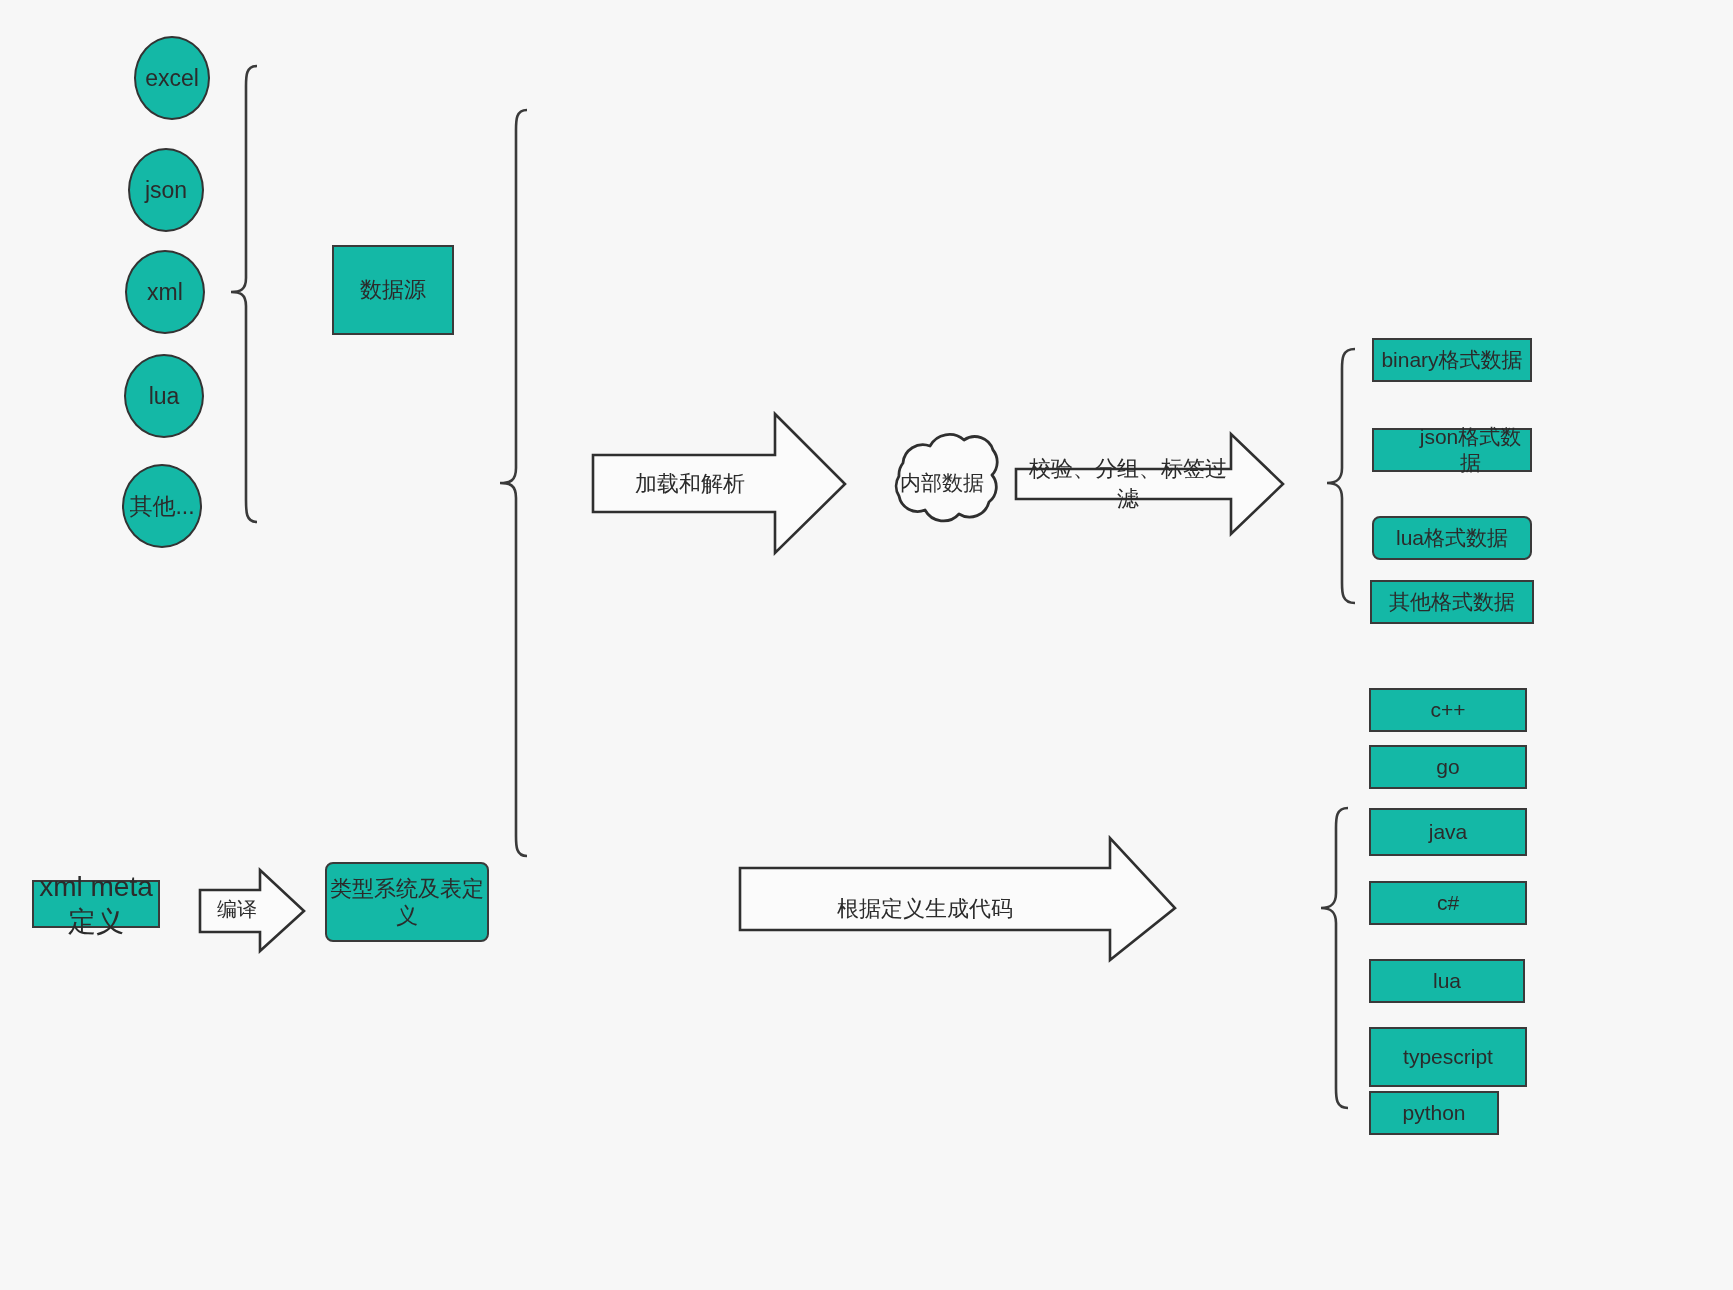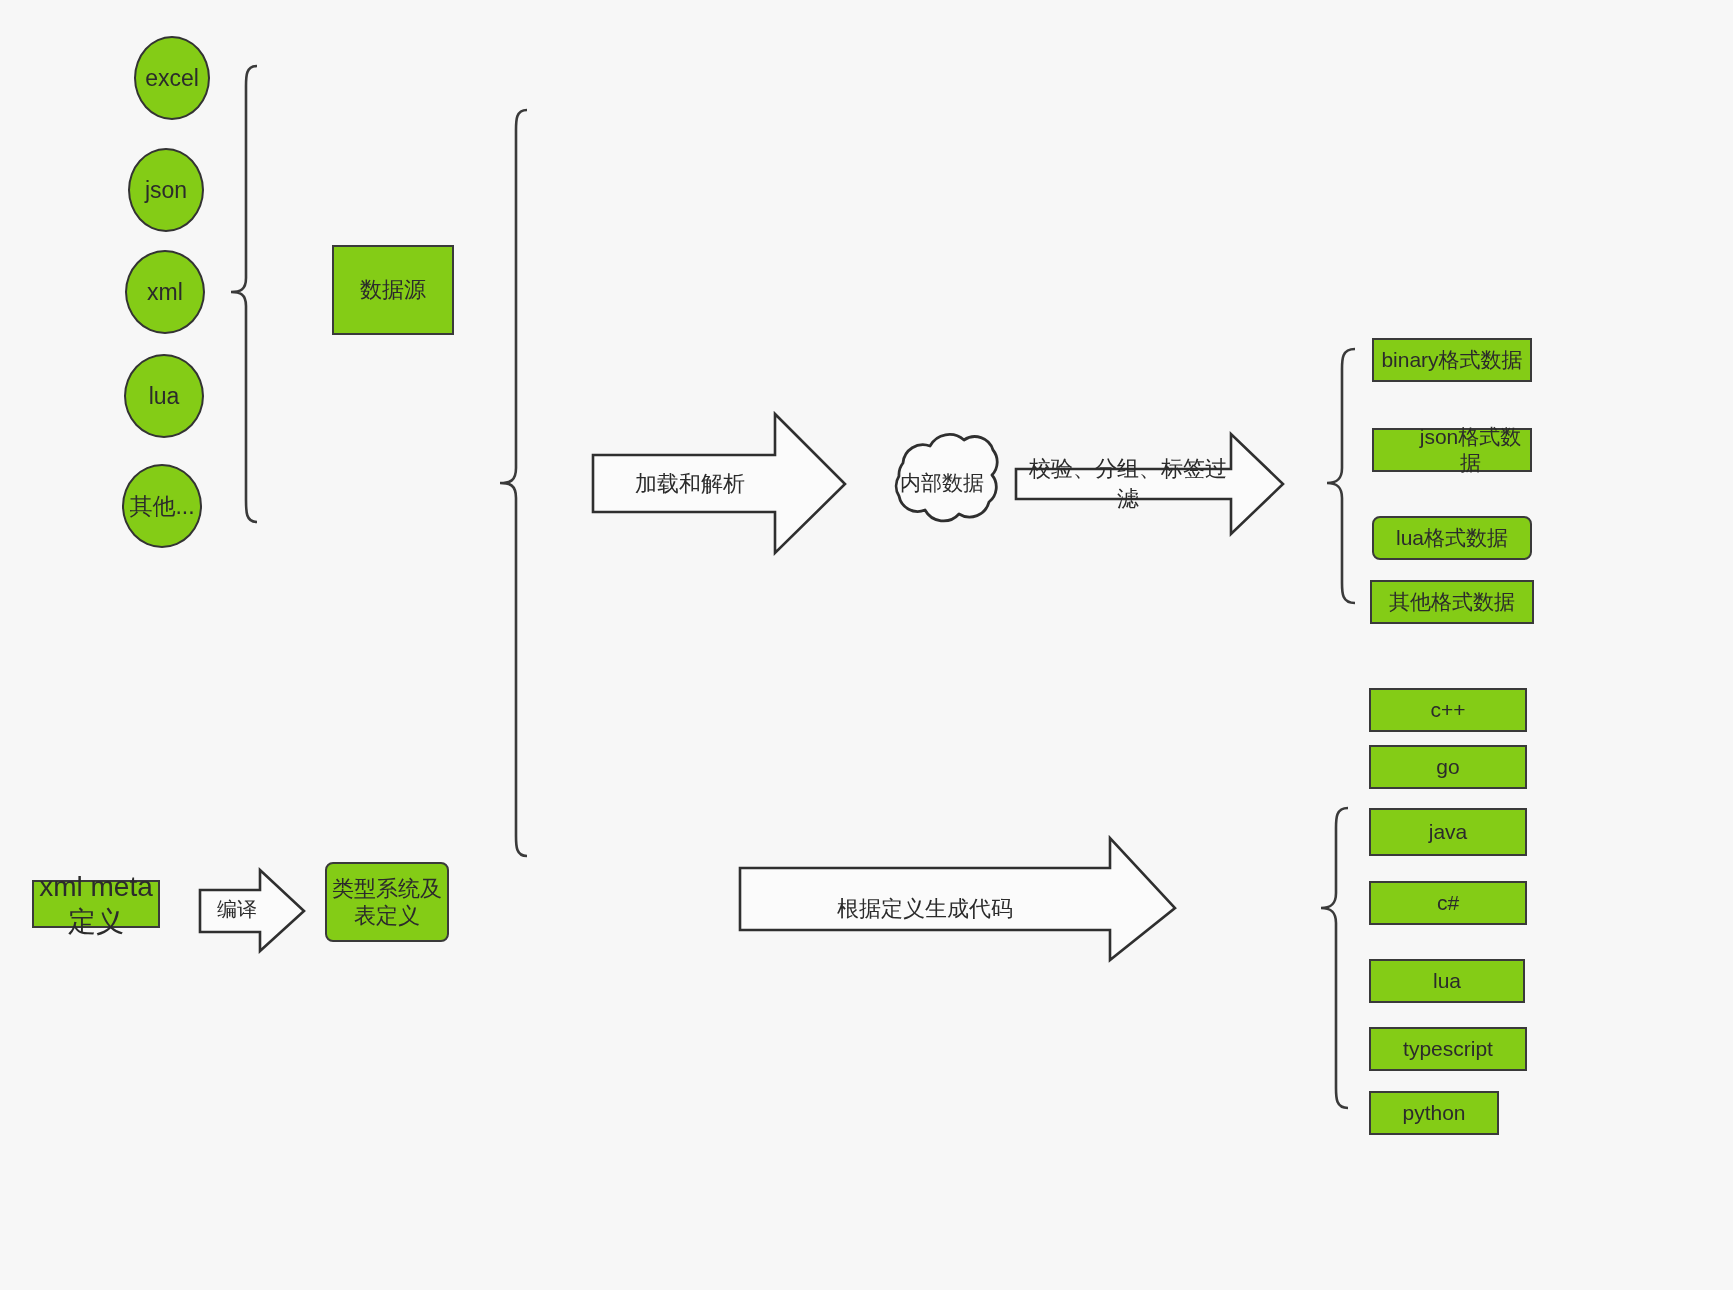--- a/index.html
+++ b/index.html
@@ -21,21 +21,21 @@
     width: 1733px;
     height: 1290px;
   }
   .node {
     position: absolute;
     box-sizing: border-box;
     display: flex;
     align-items: center;
     justify-content: center;
     text-align: center;
-    background: #84cc16;
+    background: #14b8a6;
     color: #2b2b2b;
     line-height: 1.25;
   }
   .ellipse {
     border: 2.5px solid #333333;
     border-radius: 50%;
     font-size: 23px;
   }
   .rect {
     border: 2.5px solid #3a3a3a;
@@ -172,21 +172,21 @@
     <span>xml meta定义</span>
   </div>
 
   <svg width="140" height="90" style="left:198px; top:866px;">
     <polygon class="arrowshape" points="2,24 62,24 62,4 106,45 62,85 62,66 2,66"></polygon>
   </svg>
   <div class="arrow-label" style="left:206px; top:895px; width:62px; height:28px; font-size:20px;">
     <span>编译</span>
   </div>
 
-  <div class="node rect-round" style="left:325px; top:862px; width:124px; height:80px; padding:0 0;">
+  <div class="node rect-round" style="left:325px; top:862px; width:164px; height:80px; padding:0 0;">
     <span>类型系统及表定义</span>
   </div>
 
   <div class="arrow-label" style="left:800px; top:893px; width:250px; height:32px;">
     <span>根据定义生成代码</span>
   </div>
 
   <div class="node rect-small" style="left:1369px; top:688px; width:158px; height:44px;">
     <span>c++</span>
   </div>
@@ -195,20 +195,20 @@
   </div>
   <div class="node rect-small" style="left:1369px; top:808px; width:158px; height:48px;">
     <span>java</span>
   </div>
   <div class="node rect-small" style="left:1369px; top:881px; width:158px; height:44px;">
     <span>c#</span>
   </div>
   <div class="node rect-small" style="left:1369px; top:959px; width:156px; height:44px;">
     <span>lua</span>
   </div>
-  <div class="node rect-small" style="left:1369px; top:1027px; width:158px; height:44px;">
+  <div class="node rect-small" style="left:1369px; top:1027px; width:158px; height:60px;">
     <span>typescript</span>
   </div>
   <div class="node rect-small" style="left:1369px; top:1091px; width:130px; height:44px;">
     <span>python</span>
   </div>
 
 </div>
 
 </body></html>

